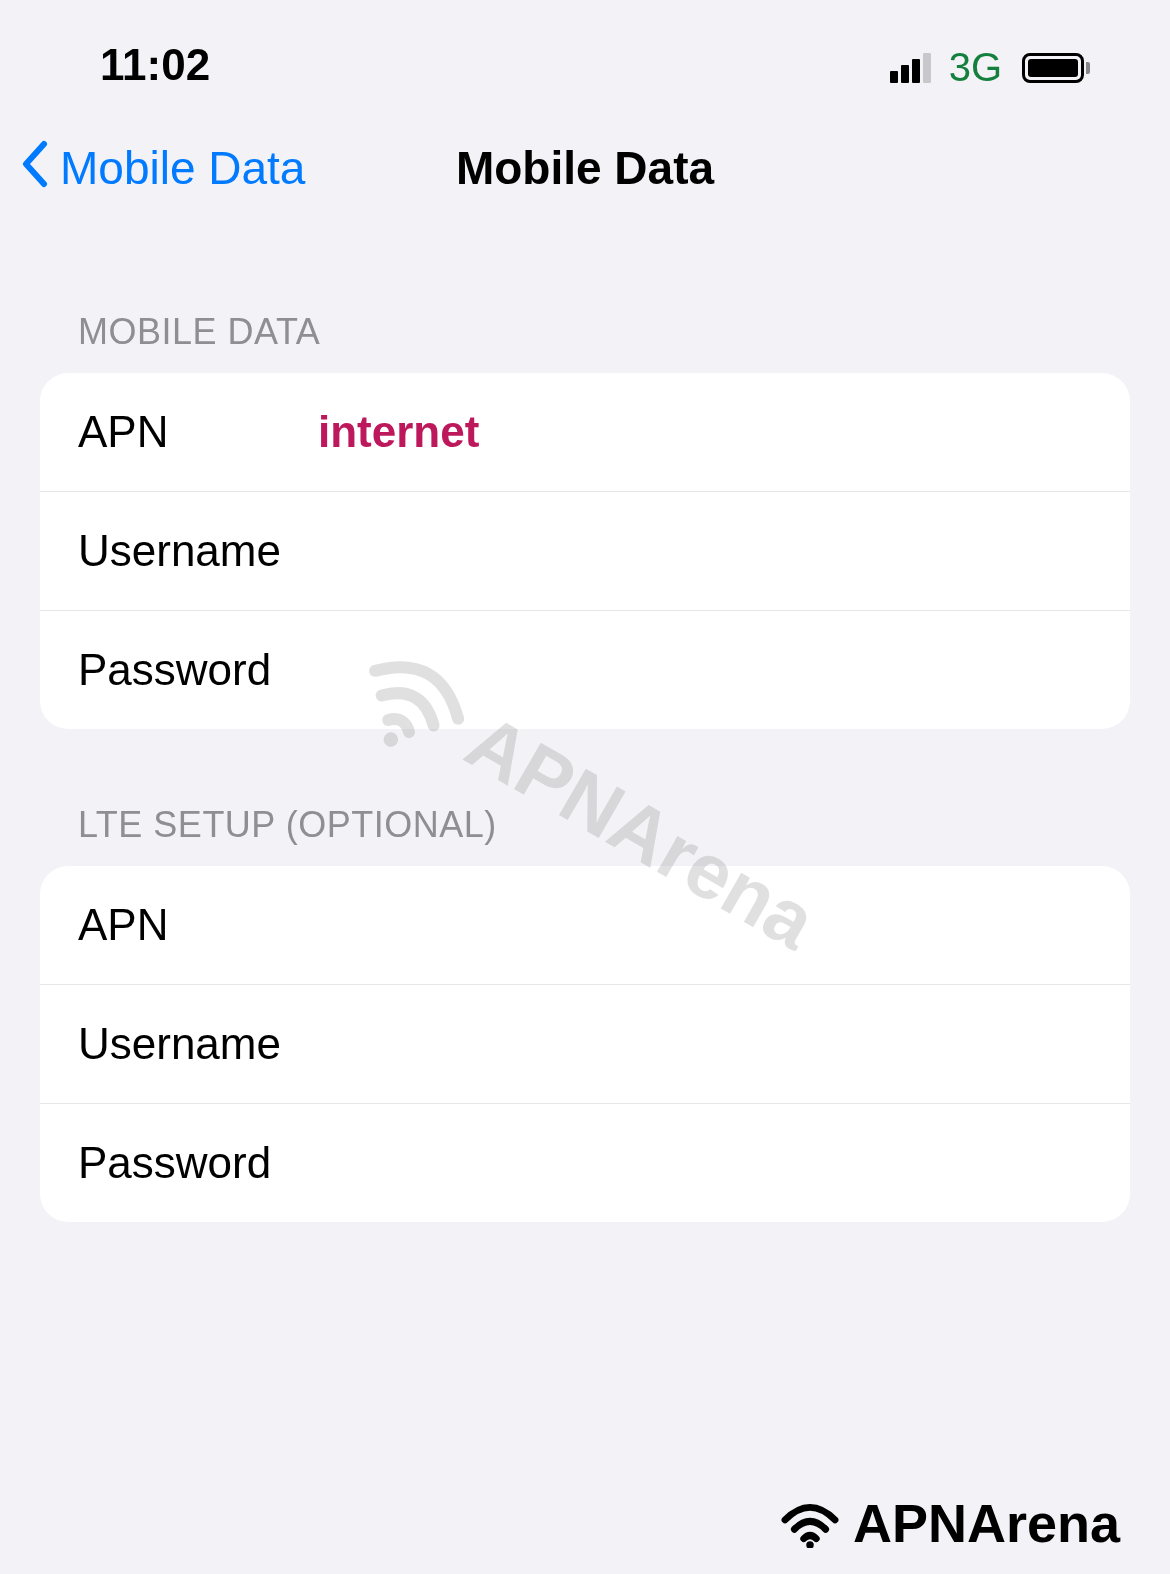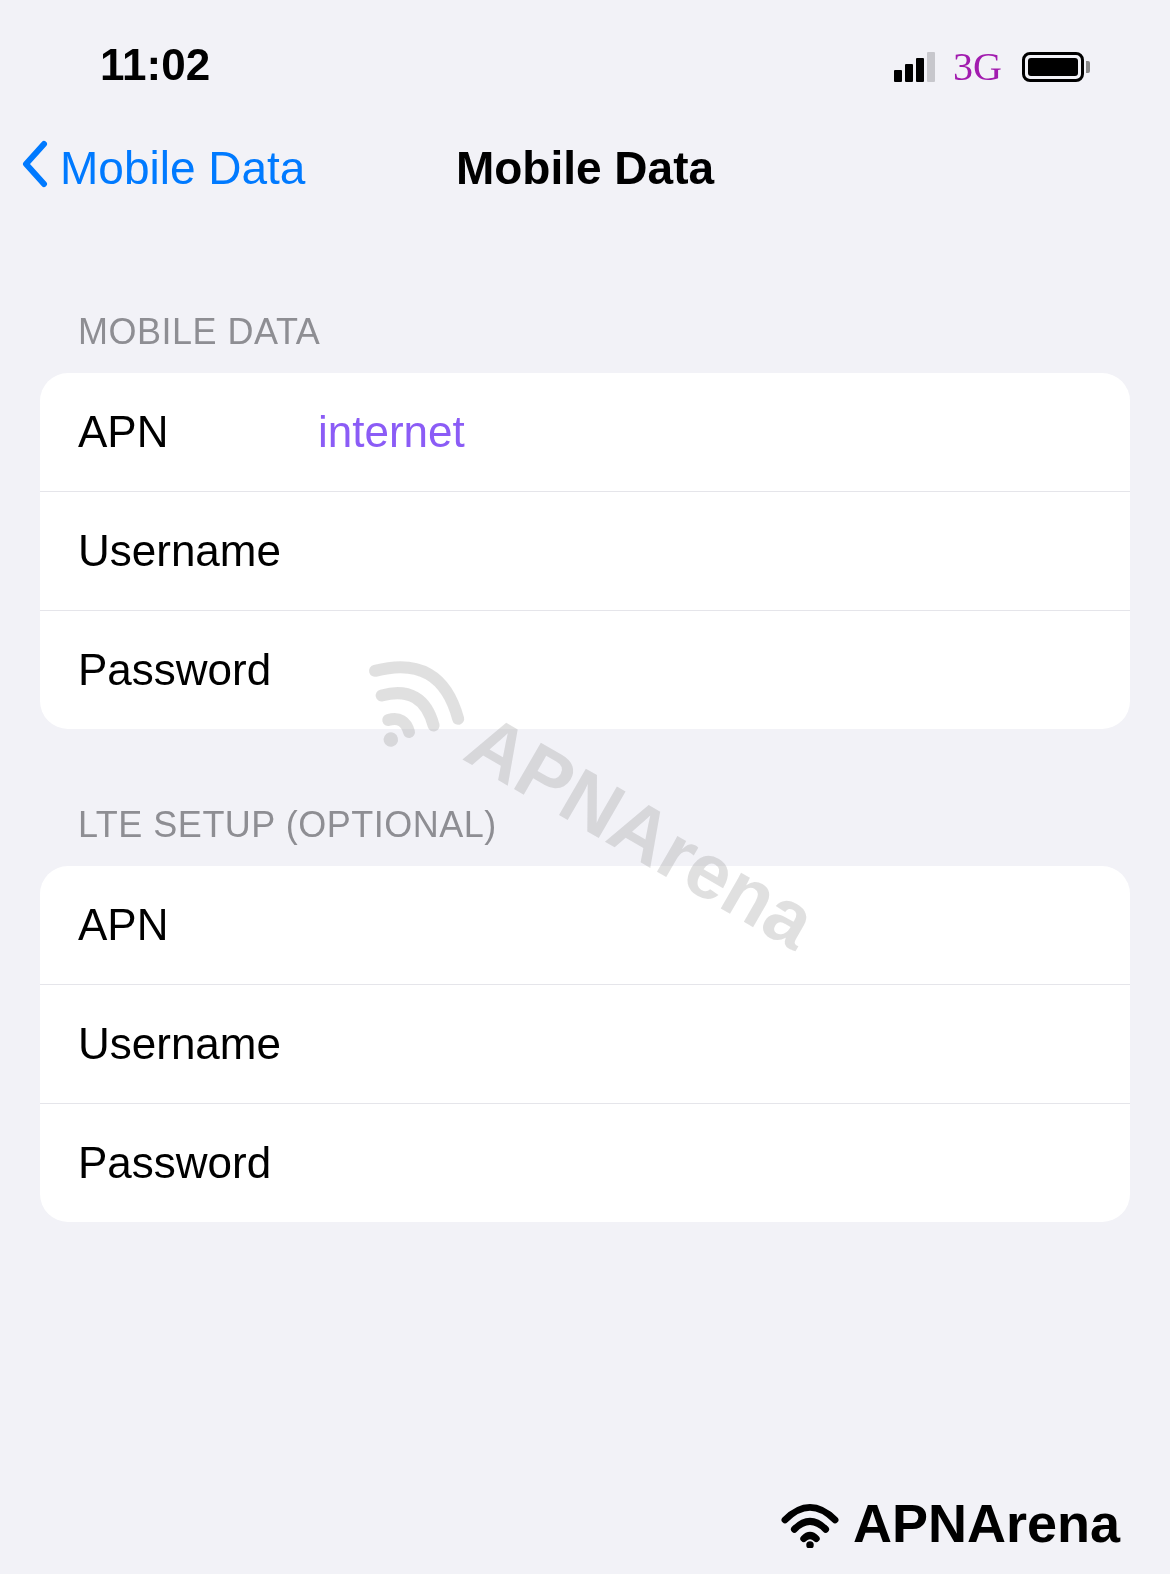--- a/index.html
+++ b/index.html
@@ -50,23 +50,22 @@
     }
     
     .signal-bar:nth-child(1) { height: 12px; }
     .signal-bar:nth-child(2) { height: 18px; }
     .signal-bar:nth-child(3) { height: 24px; }
     .signal-bar:nth-child(4) { height: 30px; background-color: #c7c7cc; }
     
     .network-label {
       font-size: 40px;
       font-weight: 400;
-      color: #a21caf;
+      color: #15803d;
       margin-left: 6px;
-      font-family: Liberation Serif, serif;
     }
     
     .battery {
       display: flex;
       align-items: center;
       margin-left: 8px;
     }
     
     .battery-body {
       width: 62px;
@@ -160,22 +159,22 @@
     .row-label {
       font-size: 44px;
       font-weight: 400;
       color: #000;
       width: 240px;
       flex-shrink: 0;
     }
     
     .row-input {
       font-size: 44px;
-      font-weight: 400;
-      color: #8b5cf6;
+      font-weight: 700;
+      color: #be185d;
       border: none;
       outline: none;
       background: transparent;
       flex: 1;
     }
     
     
     .watermark-center {
       position: absolute;
       top: 50%;

